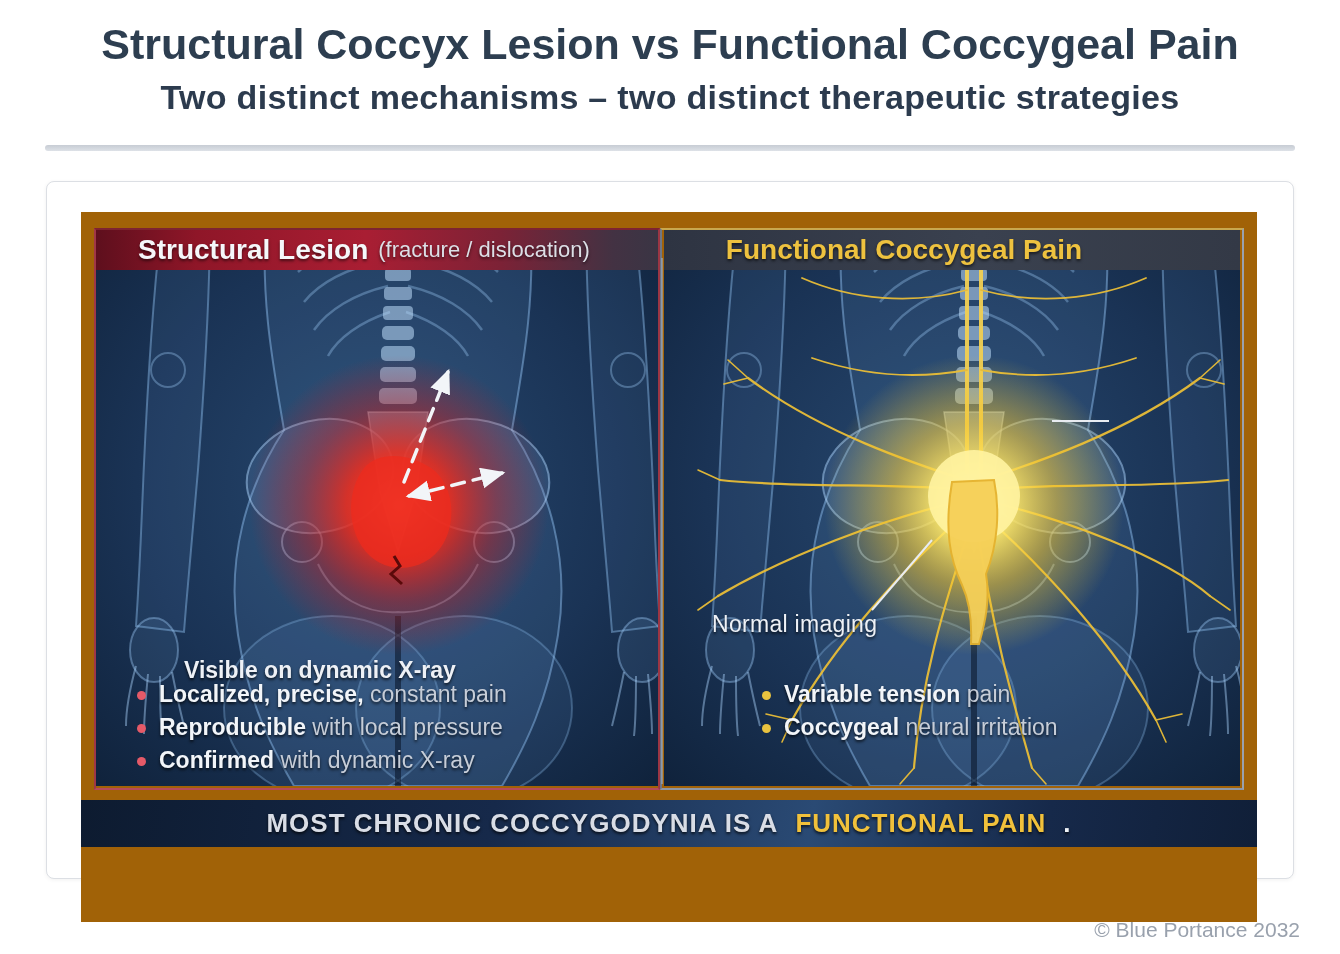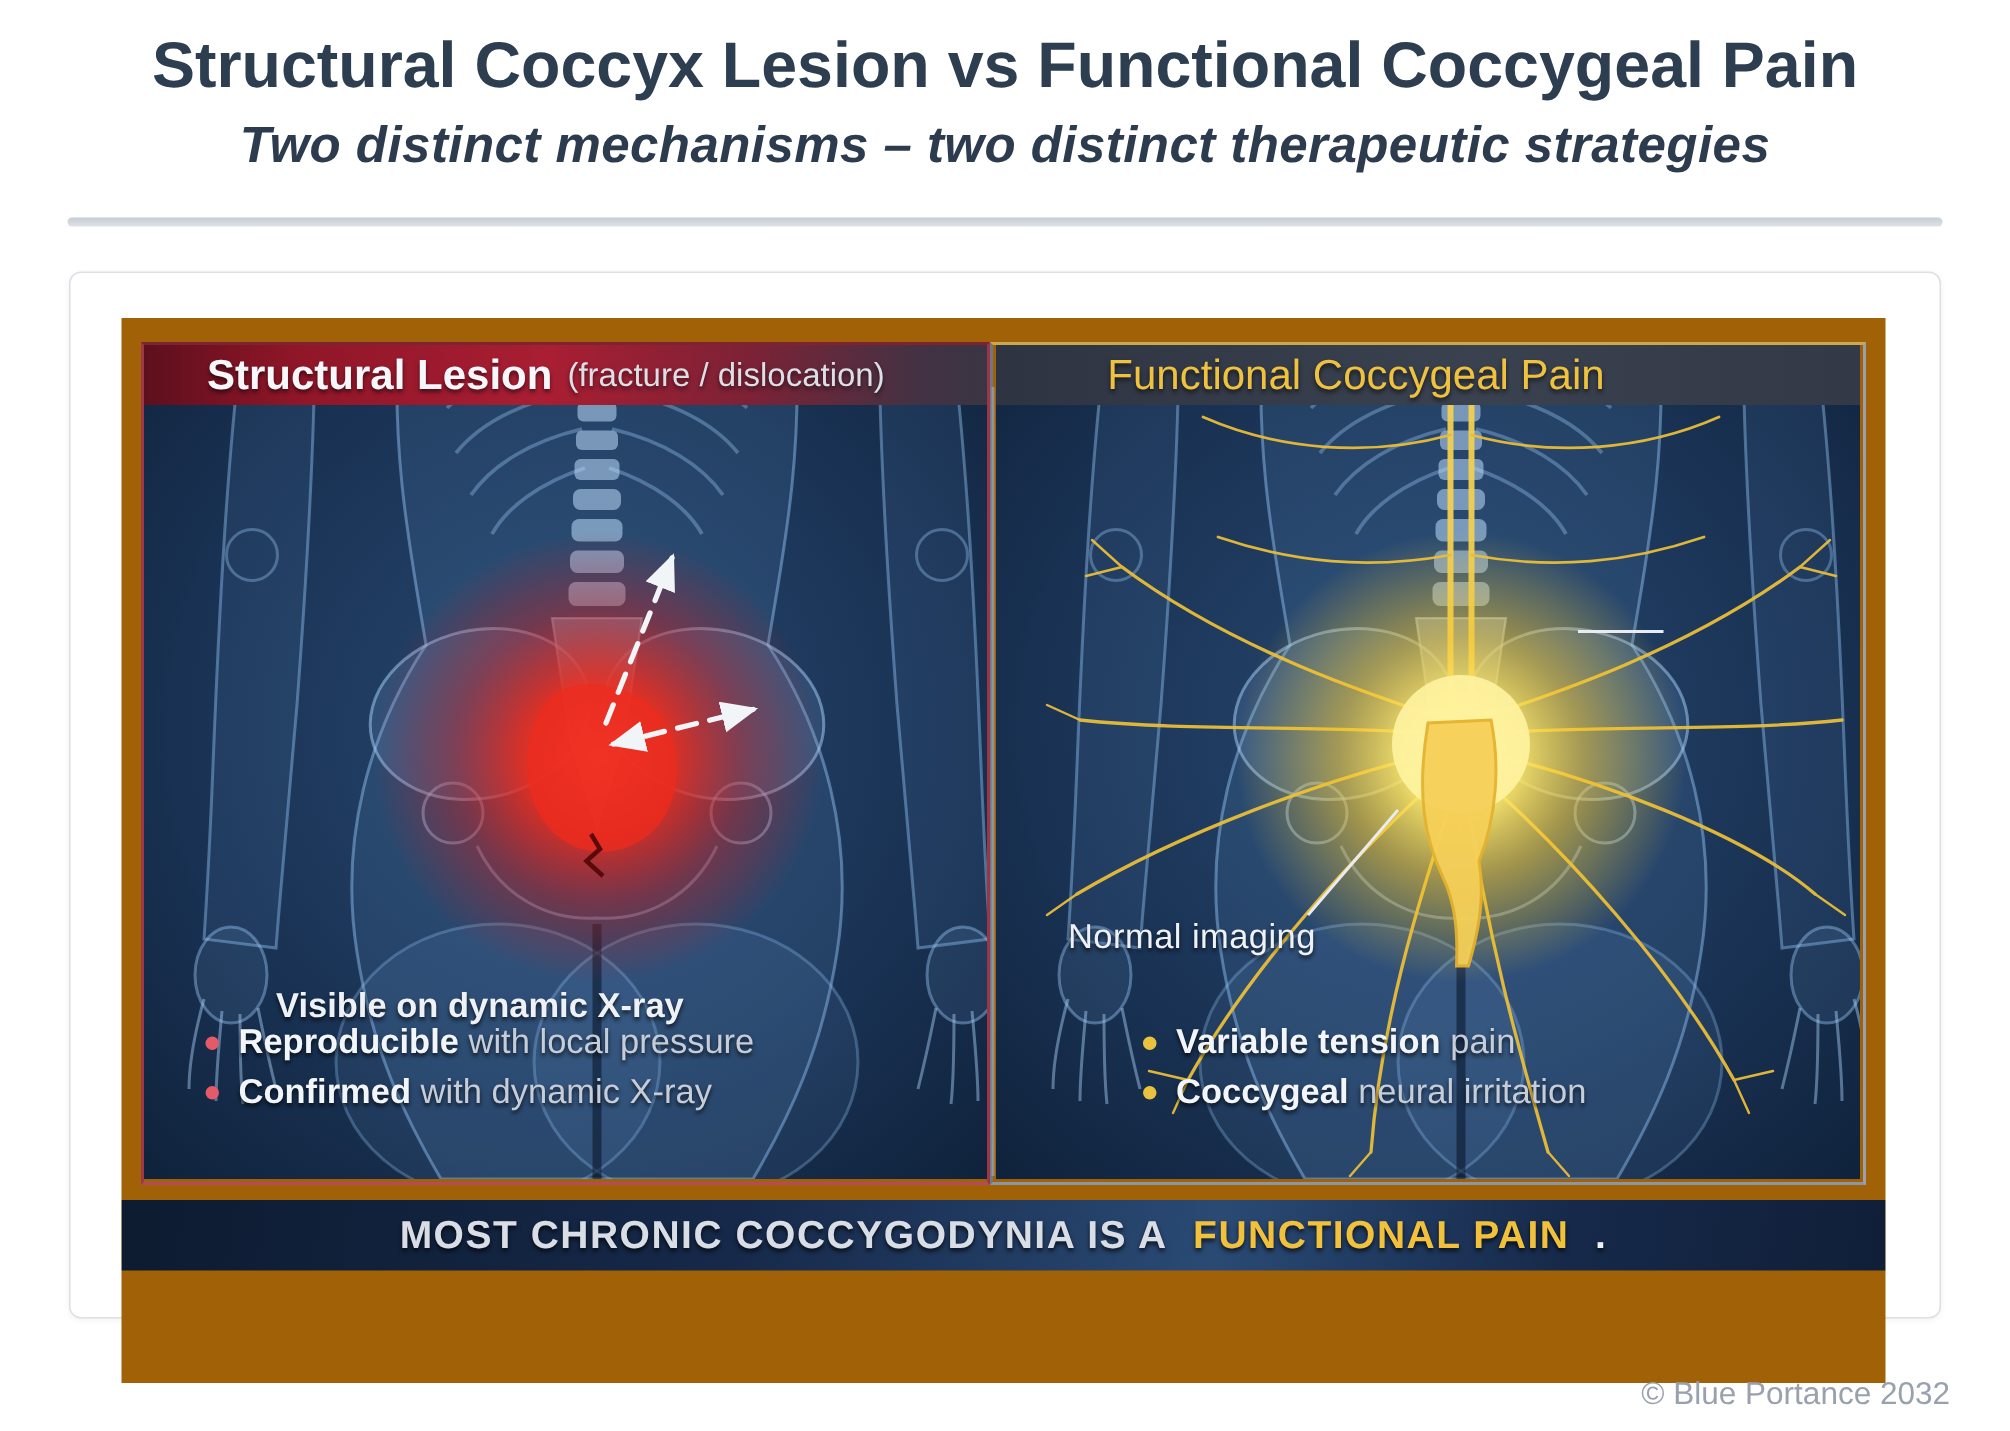--- a/index.html
+++ b/index.html
@@ -7,21 +7,21 @@
   .page { position:relative; width:1340px; height:954px; background:#fff; overflow:hidden; }
 
   
   .title {
     position:absolute; top:20px; left:0; width:100%;
     text-align:center; font-size:43px; font-weight:700; color:#2d3e50;
     letter-spacing:0px;
   }
   .subtitle {
     position:absolute; top:78px; left:0; width:100%;
-    text-align:center; font-size:34px; font-weight:700; font-style:italic; color:#2c3b4e;
+    text-align:center; font-size:34px; font-weight:700; color:#2c3b4e;
     letter-spacing:.3px;
   }
   .rule {
     position:absolute; top:145px; left:45px; width:1250px; height:6px;
     border-radius:3px; background:linear-gradient(180deg,#c7ccd4,#dde1e7);
   }
 
   
   .card {
     position:absolute; top:181px; left:46px; width:1248px; height:698px;
@@ -54,21 +54,21 @@
   .band.left {
     left:15px; top:18px; width:562px; padding-left:42px;
     background:linear-gradient(90deg,#5e0f1d 0%, #8f1628 18%, #a91e33 48%, #7c2236 72%, #433243 92%, #3a3544 100%);
   }
   .band.right {
     left:583px; top:18px; width:576px; justify-content:center;
     background:linear-gradient(90deg,#2e3442 0%, #3a414f 55%, #333946 100%);
   }
   .band-title-l { font-size:28px; font-weight:700; color:#f5f7fa; text-shadow:0 2px 3px rgba(0,0,0,.55); white-space:nowrap; }
   .band-suffix  { font-size:22px; font-weight:400; color:#dcdfe6; margin-left:10px; text-shadow:0 2px 3px rgba(0,0,0,.55); white-space:nowrap; }
-  .band-title-r { font-size:28px; font-weight:400; color:#eec23f; text-shadow:0 2px 3px rgba(0,0,0,.6); transform:translateX(-48px); white-space:nowrap; }
+  .band-title-r { font-size:28px; font-weight:700; color:#eec23f; text-shadow:0 2px 3px rgba(0,0,0,.6); transform:translateX(-48px); white-space:nowrap; }
 
   
   .fig-label { position:absolute; color:#eef1f6; text-shadow:0 2px 3px rgba(0,0,0,.7); }
   .xray-label { left:103px; top:445px; font-size:23px; font-weight:700; }
   .myo-label  { left:1028px; top:191px; width:146px; text-align:center; font-size:21px; font-weight:700; line-height:29px; }
   .normal-label { left:631px; top:399px; font-size:23px; font-weight:400; letter-spacing:.3px; }
 
   
   .bullets { position:absolute; top:466px; list-style:none; }
   .bullets.left-list  { left:48px; }
@@ -277,20 +277,23 @@
       </div>
       <div class="band right">
         <span class="band-title-r">Functional Coccygeal Pain</span>
       </div>
 
       <div class="fig-label xray-label">Visible on dynamic X-ray</div>
       <div class="fig-label normal-label">Normal imaging</div>
 
       <ul class="bullets left-list">
         <li>
+          <span class="b">Localized, precise,</span><span> constant pain</span>
+        </li>
+        <li>
           <span class="b">Reproducible</span><span> with local pressure</span>
         </li>
         <li>
           <span class="b">Confirmed</span><span> with dynamic X-ray</span>
         </li>
       </ul>
       <ul class="bullets right-list">
         <li>
           <span class="b">Variable tension</span><span> pain</span>
         </li>

